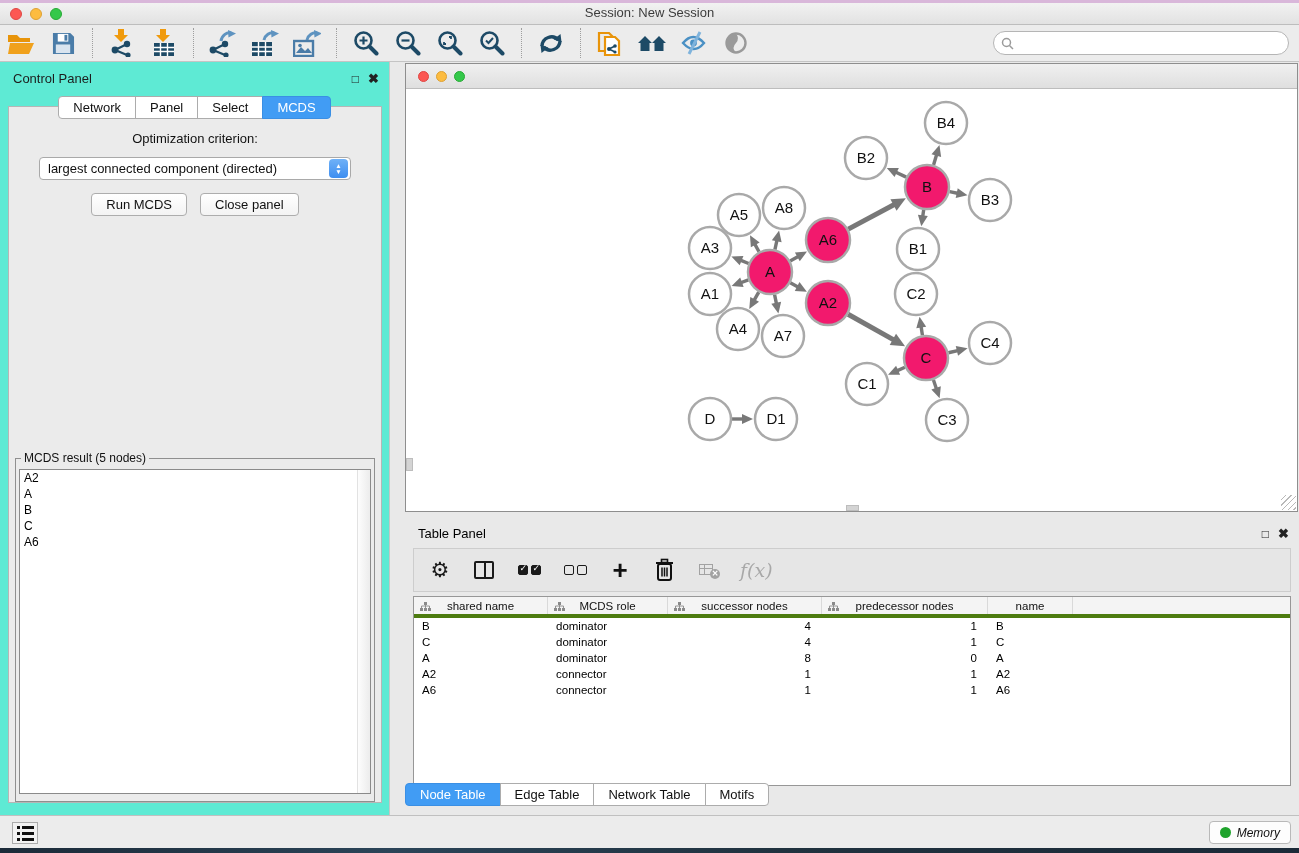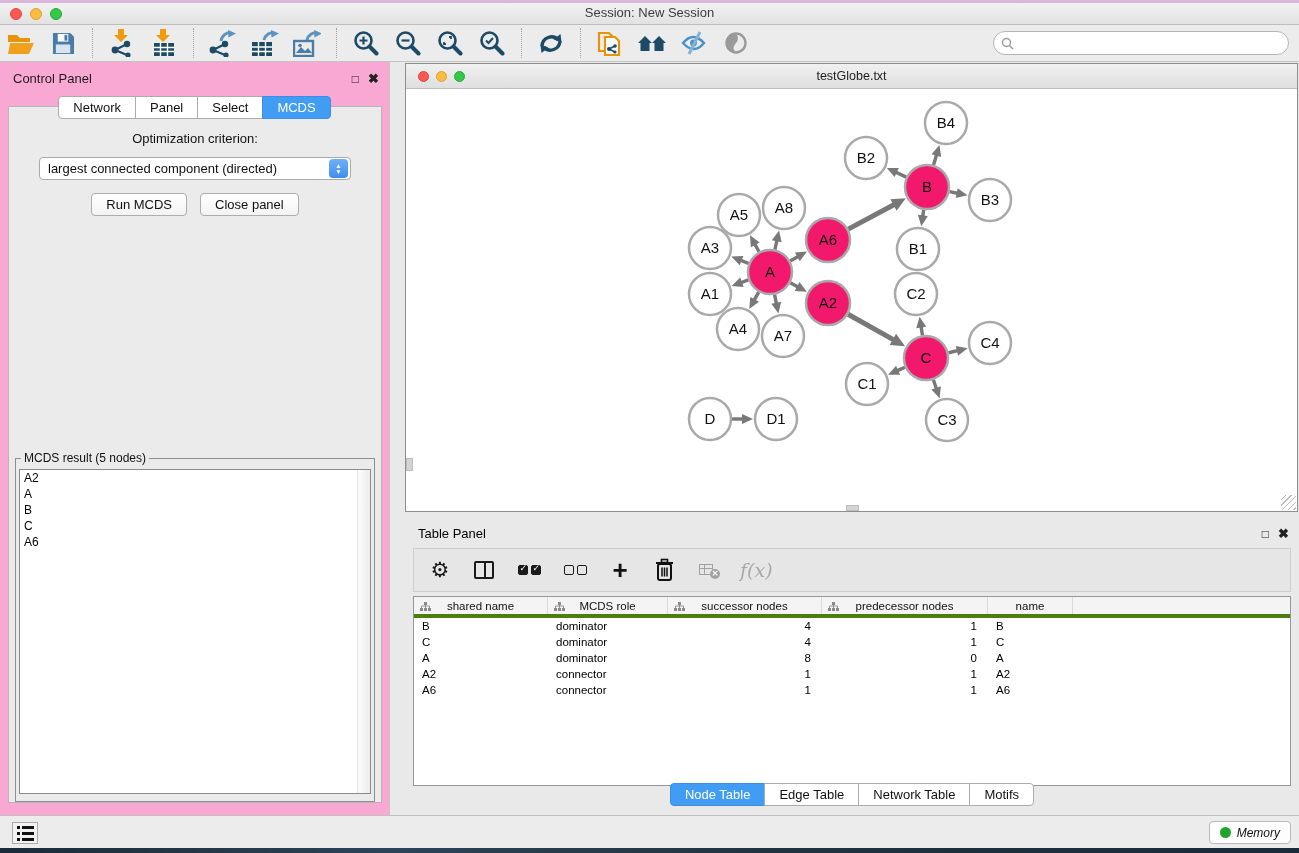--- a/index.html
+++ b/index.html
@@ -32,21 +32,21 @@
     font-size:12px; padding:0 8px 0 4px; }
 
   
   .panel-header-icons { position:absolute; top:0; right:10px; font-size:13px; color:#333;
     display:flex; gap:9px; align-items:center; }
   .float-glyph { font-size:12px; color:#222; }
   .close-glyph { font-weight:bold; font-size:13px; color:#222; }
 
   
   .control-panel { position:absolute; left:0; top:62px; width:390px; height:753px;
-    background:#f9a8d4; border-right:1px solid #C6C6C6; }
+    background:#5eead4; border-right:1px solid #C6C6C6; }
   .cp-title { position:absolute; left:13px; top:9px; font-size:13px; color:#1c1c1c; }
   .cp-hicons { top:9px; }
   .cp-tabs { position:absolute; left:0; right:0; top:34px; display:flex; justify-content:center;
     z-index:2; }
   .seg-tab { font-size:13px; padding:3px 14px; background:#fff; border:1px solid #ACACAC;
     margin-left:-1px; color:#111; }
   .seg-tab:first-child { border-radius:4px 0 0 4px; margin-left:0; }
   .seg-tab:last-child { border-radius:0 4px 4px 0; }
   .seg-tab.active { background:#419CF4; border-color:#3A8FE4; color:#fff; }
   .cp-box { position:absolute; left:8px; top:44px; width:374px; height:697px;
@@ -122,21 +122,21 @@
   .data-table { position:absolute; left:8px; right:8px; top:76px; height:190px;
     background:#fff; border:1px solid #979797; overflow:hidden; font-size:11.5px; }
   .dt-header { display:flex; height:21px; background:#F4F4F4; border-bottom:4px solid #4d7c0f; }
   .dt-hcell { position:relative; display:flex; align-items:center; justify-content:center;
     border-right:1px solid #D9D9D9; color:#111; }
   .dt-hcell .hicon { position:absolute; left:6px; top:5px; }
   .dt-row { display:flex; height:16px; align-items:center; }
   .dt-cell { padding:0 8px; white-space:nowrap; overflow:hidden; color:#000; }
   .dt-cell.num { text-align:right; padding-right:11px; }
 
-  .tp-tabs { position:absolute; left:0; right:0; bottom:9px; display:flex; justify-content:center; }
+  .tp-tabs { position:absolute; left:0; right:0; bottom:9px; display:flex; justify-content:flex-start; }
 
   
   .status-bar { position:absolute; left:0; top:815px; width:1299px; height:33px;
     background:#ECECEC; border-top:1px solid #C0C0C0;font-style:italic; }
   .status-list-btn { position:absolute; left:12px; top:6px; width:26px; height:22px;
     background:#F2F2F2; border:1px solid #ABABAB; display:flex; align-items:center; justify-content:center; }
   .memory-btn { position:absolute; right:8px; top:5px; height:23px; background:#FDFDFD;
     border:1px solid #B9B9B9; border-radius:4px; display:flex; align-items:center;
     gap:6px; padding:0 10px; font-size:12px; color:#111; }
   .memory-dot { width:11px; height:11px; border-radius:50%; background:#1FA32C; }
@@ -341,21 +341,20 @@
         </div>
       </div>
     </div>
   </div>
 
   <div class="net-window">
     <div class="net-titlebar">
       <span class="traffic t-red"></span>
       <span class="traffic t-yellow"></span>
       <span class="traffic t-green"></span>
-      <div class="net-title">testGlobe.txt</div>
     </div>
     <div class="net-canvas">
       <svg width="891" height="423">
           <line x1="353.01124522107034" y1="162.7948702451939" x2="348.2887023011195" y2="154.11148487625198" stroke="#787878" stroke-width="3.4"></line>
           <polygon points="343.98875477892966,146.2051297548061 353.6366657068539,153.4795929464678 344.8518266830251,158.25731241556764" fill="#787878"></polygon>
           <line x1="368.91502821252493" y1="160.53129959988598" x2="371.16169987822616" y2="150.26080055668038" stroke="#787878" stroke-width="3.4"></line>
           <polygon points="373.08497178747507,141.46870040011402 375.6188062075966,153.28308498550007 365.849806033634,151.14611619744574" fill="#787878"></polygon>
           <line x1="342.645036109639" y1="174.4580144438556" x2="333.7112541083283" y2="170.8845016433313" stroke="#787878" stroke-width="3.4"></line>
           <polygon points="325.354963890361,167.5419855561444 337.4251608718693,166.98489954161323 333.7112541083283,176.26966645046582" fill="#787878"></polygon>
           <line x1="342.405844734608" y1="190.91785693064372" x2="334.04404210837146" y2="193.98385122693048" stroke="#787878" stroke-width="3.4"></line>

